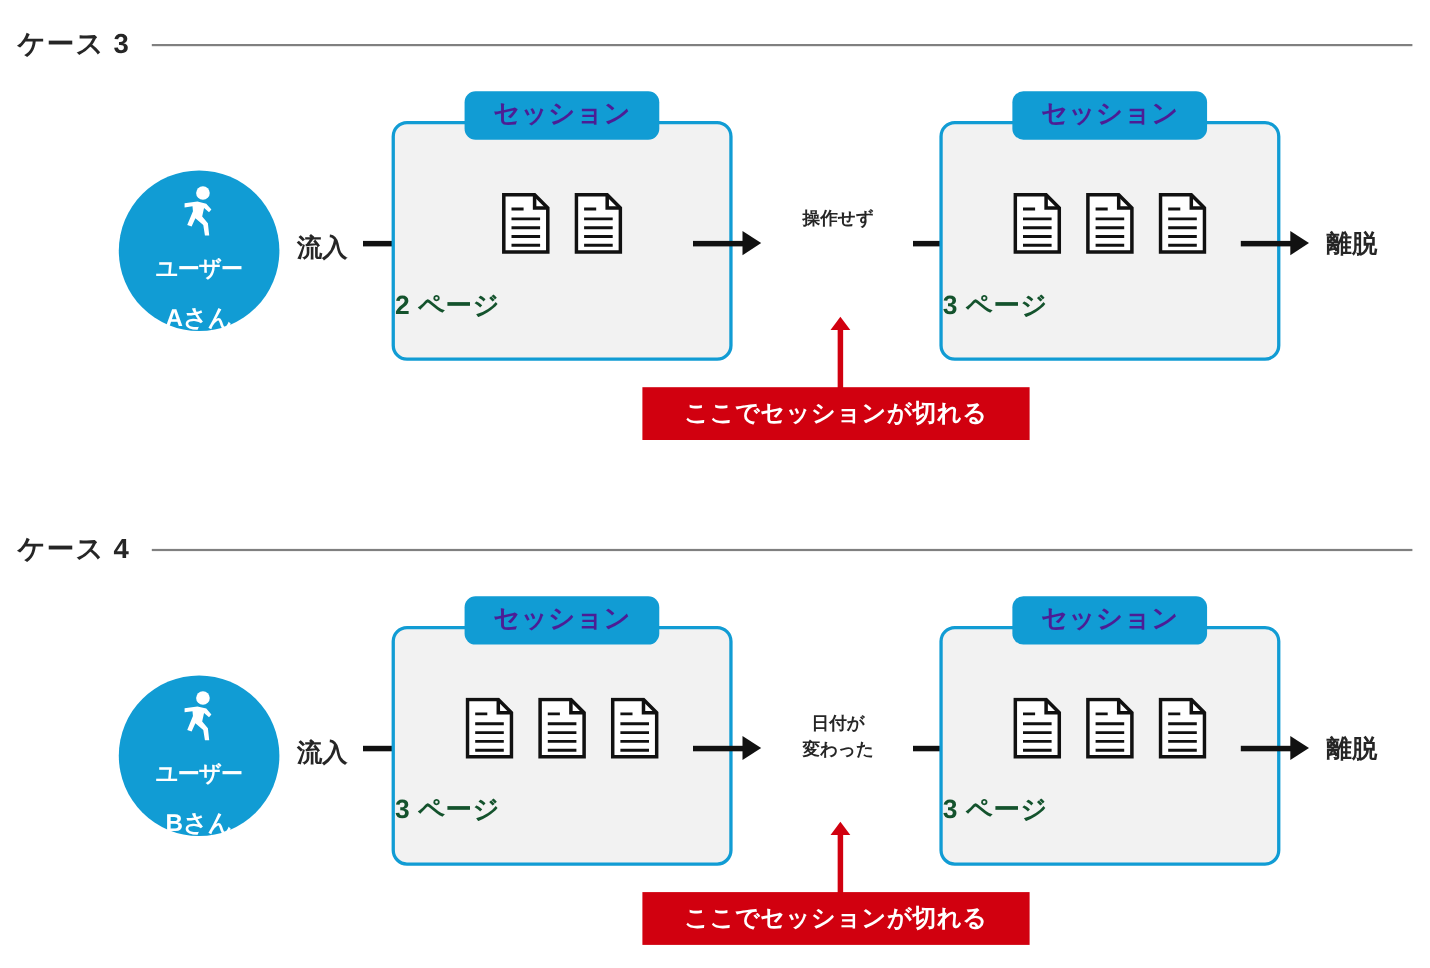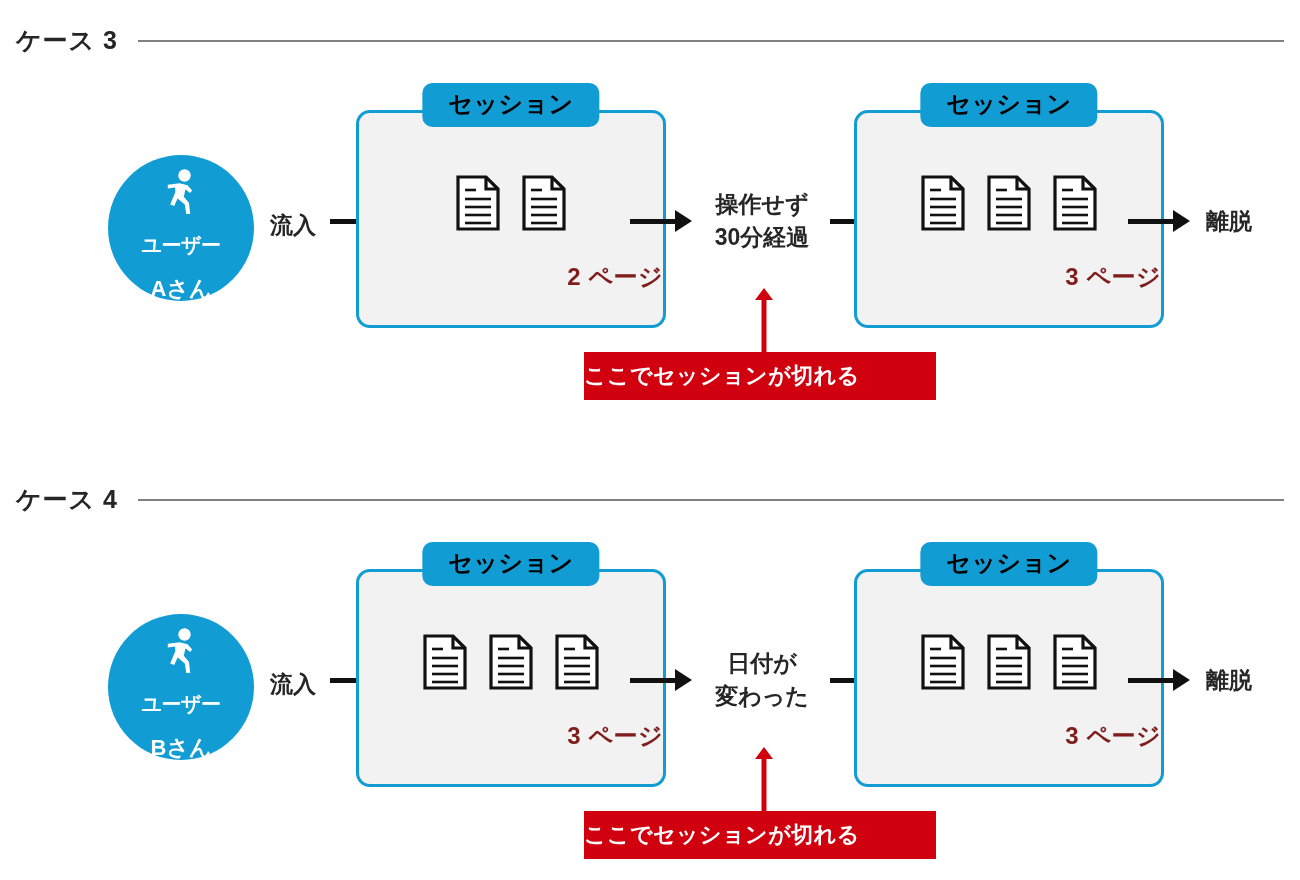--- a/index.html
+++ b/index.html
@@ -122,21 +122,21 @@
   }
   .session.left  { left: 356px; }
   .session.right { left: 854px; }
 
   .session-tab {
     position: absolute;
     left: 50%;
     transform: translateX(-50%);
     top: -30px;
     background: #119CD4;
-    color: #000000;
+    color: #4c1d95;
     font-size: 24px;
     font-weight: bold;
     letter-spacing: 0.5px;
     padding: 7px 26px 9px 26px;
     border-radius: 10px;
     white-space: nowrap;
     line-height: 1.15;
   }
 
   .docs {
@@ -146,34 +146,34 @@
     display: flex;
     justify-content: center;
     gap: 22px;
   }
   .doc-icon { width: 44px; height: 56px; display: block; }
 
   .pages-label {
     position: absolute;
     left: 0; right: 0;
     top: 148px;
-    text-align: right;
+    text-align: left;
     font-size: 24px;
     font-weight: bold;
-    color: #7f1d1d;
+    color: #14532d;
     letter-spacing: 0.5px;
   }
 
   
   .reason {
     position: absolute;
     left: 692px; top: 78px;
     width: 140px;
     text-align: center;
-    font-size: 23px;
+    font-size: 16px;
     font-weight: bold;
     color: #262626;
     line-height: 1.45;
   }
   .reason span { display: block; white-space: nowrap; }
 
   
   .flow-arrow { position: absolute; }
   .arrow-a { left: 330px; top: 100px; }   
   .arrow-b { left: 630px; top: 100px; }   
@@ -193,20 +193,21 @@
   
   .callout {
     position: absolute;
     left: 584px;
     top: 352px;
     width: 352px;
     height: 48px;
     background: #D1000F;
     display: flex;
     align-items: center;
+    justify-content: center;
   }
   .callout-text {
     color: #ffffff;
     font-size: 22px;
     font-weight: bold;
     letter-spacing: 0.5px;
     white-space: nowrap;
   }
   .callout-arrow {
     position: absolute;
@@ -272,21 +273,20 @@
         <div class="pages-label">2 ページ</div>
       </div>
 
       <div class="arrow w60 flow-arrow arrow-b">
         <span class="shaft"></span>
         <span class="head"></span>
       </div>
 
       <div class="reason">
         <span>操作せず</span>
-        <span>30分経過</span>
       </div>
 
       <div class="arrow w60 flow-arrow arrow-c">
         <span class="shaft"></span>
         <span class="head"></span>
       </div>
 
       <div class="session right">
         <div class="session-tab">セッション</div>
         <div class="docs">

